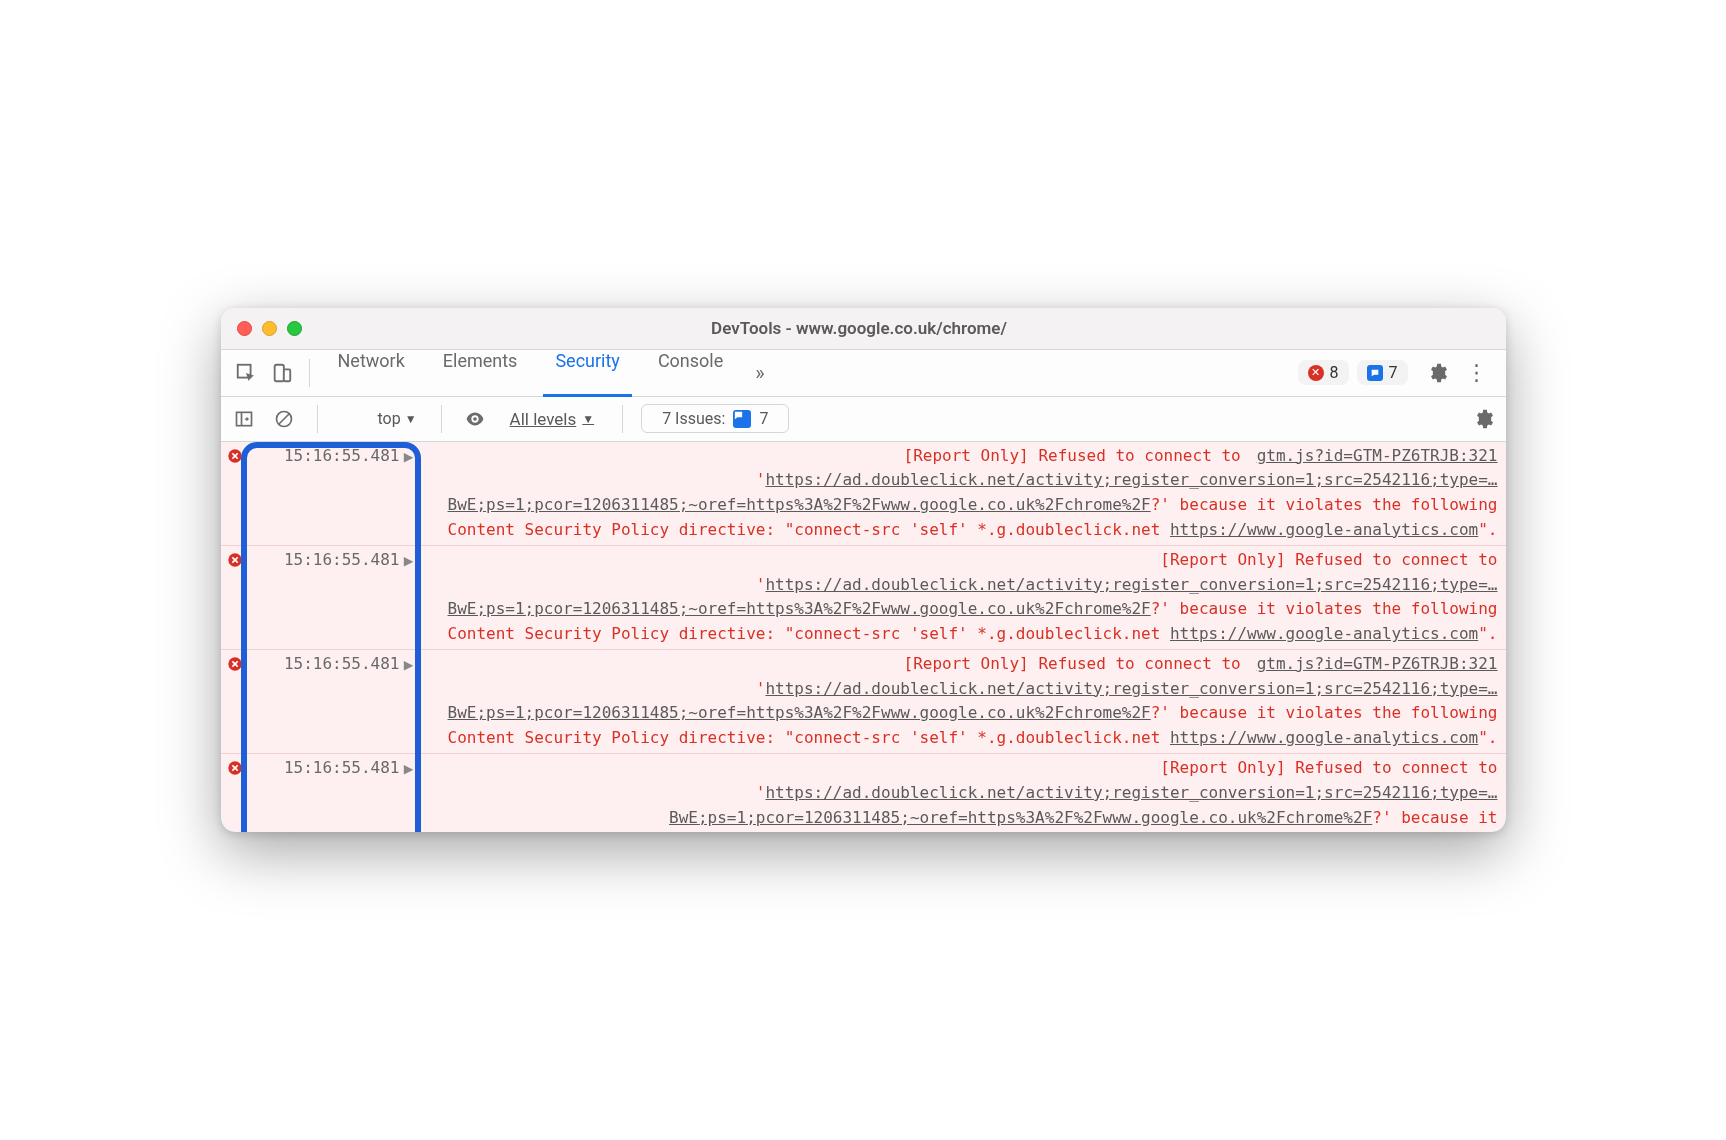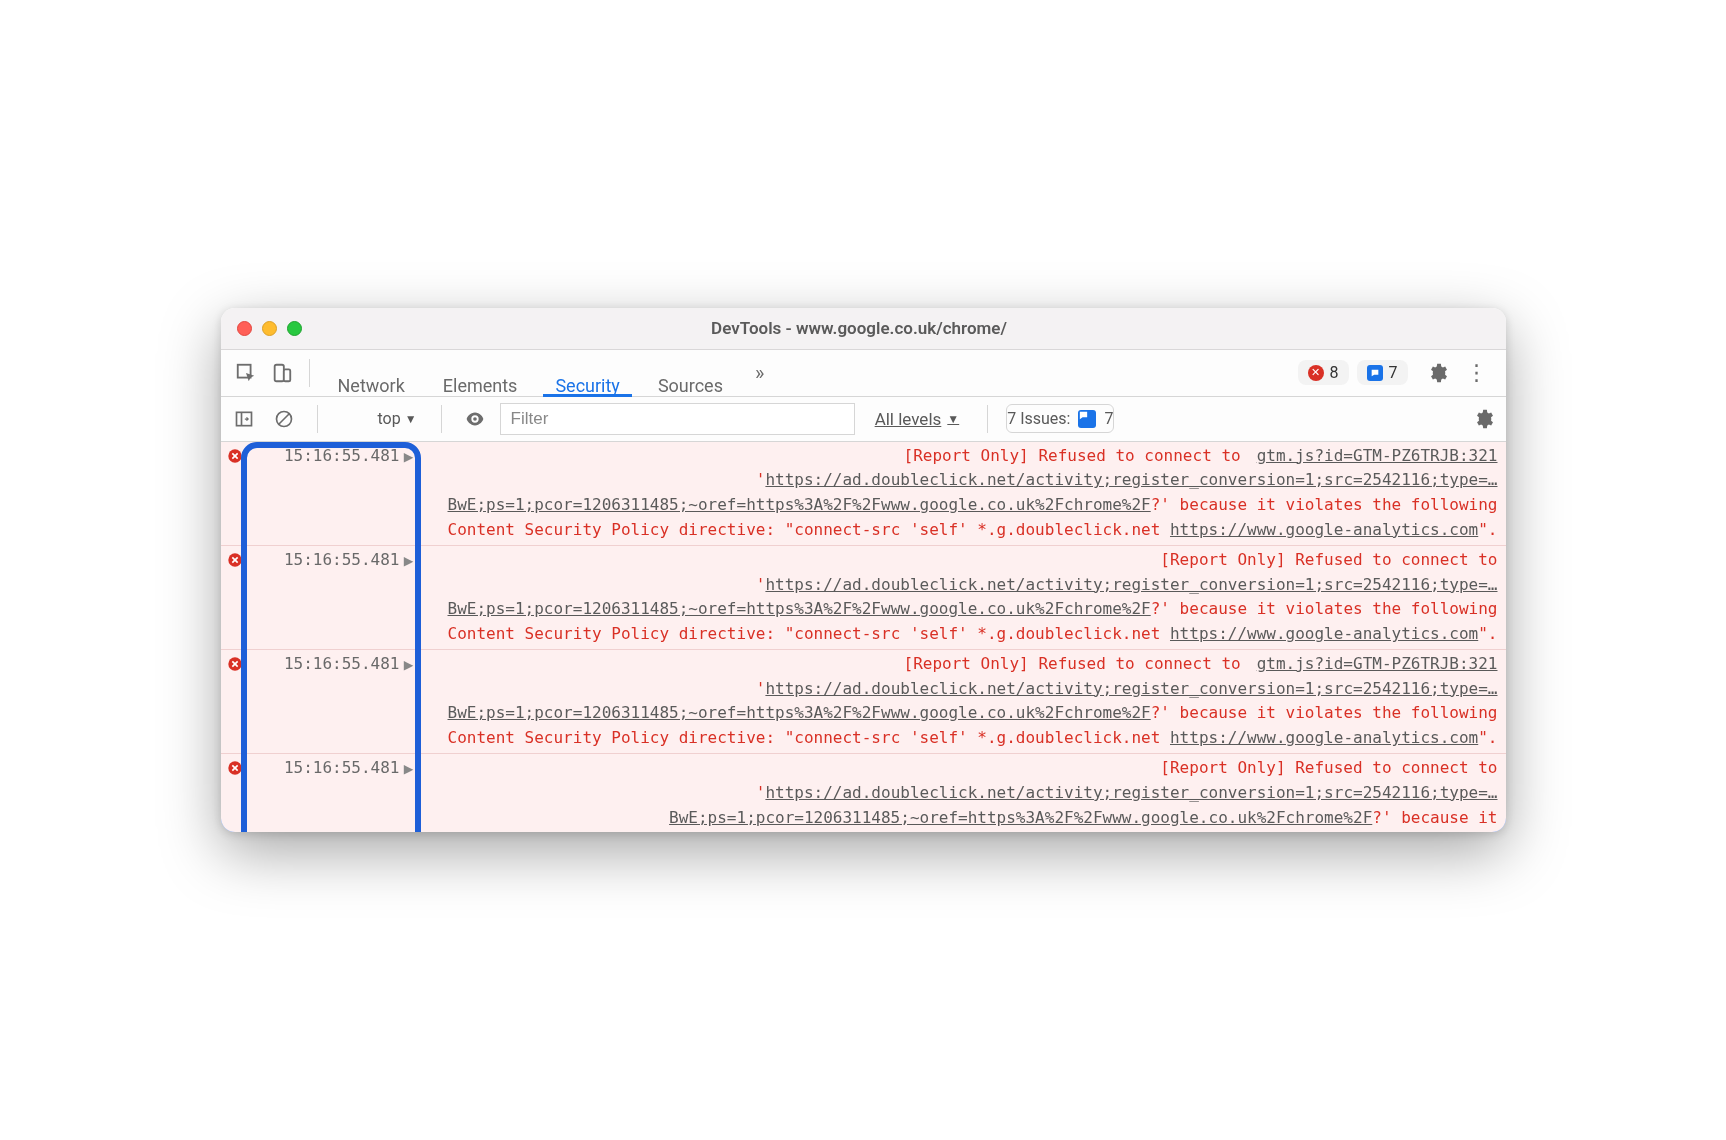--- a/index.html
+++ b/index.html
@@ -47,21 +47,21 @@
     width: 34px; height: 34px;
     display: flex; align-items: center; justify-content: center;
     color: #6d6d6d;
     cursor: pointer;
   }
   .vdiv { width: 1px; height: 28px; background: #d6d6d6; margin: 0 8px; }
   .tab {
     padding: 0 18px;
     height: 100%;
     display: flex;
-    align-items: flex-end;
+    align-items: flex-start;
     font-size: 18px;
     color: #6a6a6a;
     cursor: pointer;
     position: relative;
   }
   .tab.active { color: #1a73e8; }
   .tab.active::after {
     content: '';
     position: absolute;
     bottom: -1px; left: 6px; right: 6px;
@@ -101,21 +101,21 @@
     background: #fff;
     padding: 0 10px;
     font-size: 17px;
     color: #333;
   }
   .filter-input::placeholder { color: #888; }
   .levels { font-size: 17px; color: #595959; padding: 0 10px; cursor: pointer; display:flex;align-items:center;gap:6px;text-decoration:underline; }
   .issues-btn {
     border: 1px solid #d6d6d6;
     border-radius: 6px;
-    padding: 4px 0;
+    padding: 4px 20px;
     font-size: 16px;
     color: #595959;
     cursor: pointer;
     display:flex;align-items:center;gap:8px;
   }
   .console-body {
     font-family: Menlo, Consolas, monospace;
     font-size: 16px;
     line-height: 1.55;
     background: #3b82f6;
@@ -205,21 +205,21 @@
     <div class="tab">
         <span>Network</span>
       </div>
     <div class="tab">
         <span>Elements</span>
       </div>
     <div class="tab active">
         <span>Security</span>
       </div>
     <div class="tab">
-        <span>Sources</span>
+        <span>Console</span>
       </div>
     <div class="chev-more">»</div>
     <div class="spacer"></div>
     <div class="pill">
       <span class="dot err">✕</span>
       <span>8</span>
     </div>
     <div class="pill" style="margin-left:6px;">
       <span class="dot msg">
         <svg width="10" height="10" viewBox="0 0 24 24" fill="#fff">
@@ -255,21 +255,20 @@
       <span>top</span>
       <span class="tri-down">▼</span>
     </div>
     <div class="vdiv"></div>
     <div class="icon-btn">
       <svg width="22" height="22" viewBox="0 0 24 24" fill="#6d6d6d">
           <path d="M12 5c-5 0-9 5-9 7s4 7 9 7 9-5 9-7-4-7-9-7zm0 11a4 4 0 110-8 4 4 0 010 8z"></path>
           <circle cx="12" cy="12" r="2"></circle>
         </svg>
     </div>
-    <input class="filter-input" placeholder="Filter" style="">
     <div class="levels">
       <span>All levels</span>
       <span class="tri-down">▼</span>
     </div>
     <div class="vdiv"></div>
     <div class="issues-btn">
       <span>7 Issues:</span>
       <span class="dot msg" style="width:18px;height:18px;">
         <svg width="11" height="11" viewBox="0 0 24 24" fill="#fff">
             <path d="M4 4h16v12H10l-6 4V4z"></path>

